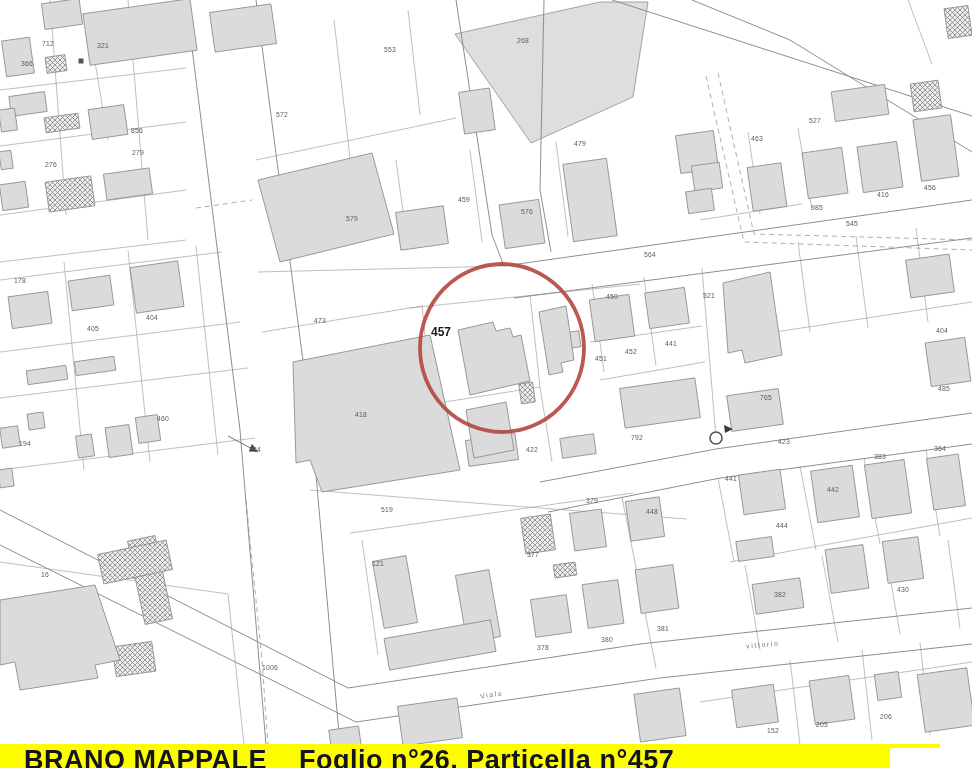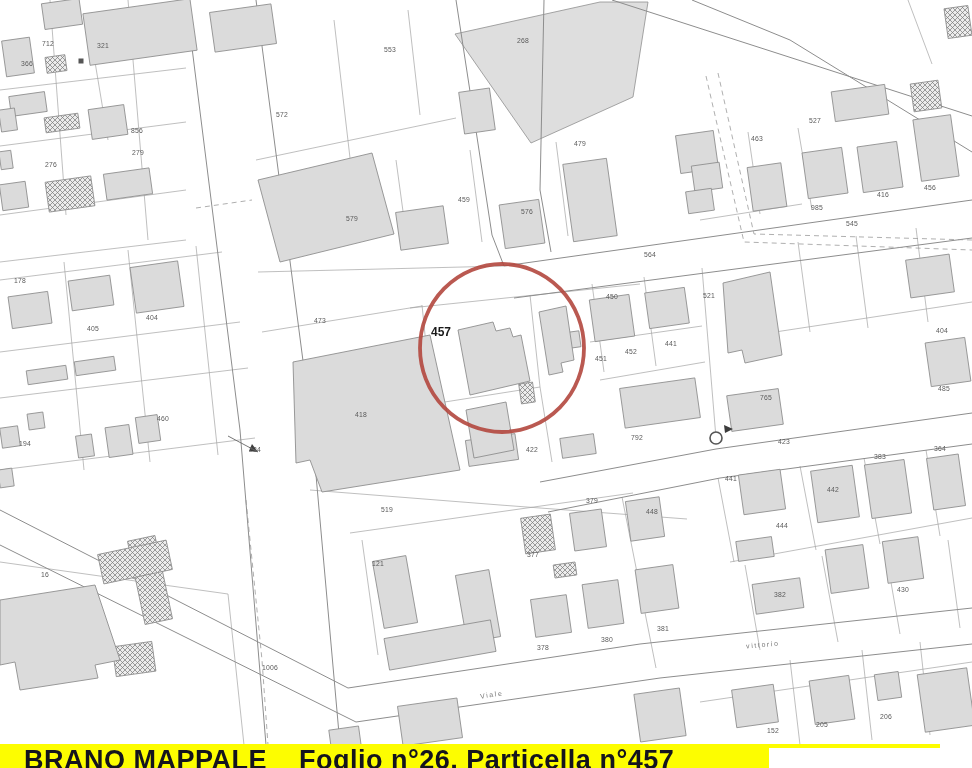--- a/index.html
+++ b/index.html
@@ -260,15 +260,15 @@
         <text x="822" y="727" font-size="6.8" fill="#5a5a5a" text-anchor="middle" font-family="&quot;Liberation Sans&quot;,sans-serif" letter-spacing="0.2">205</text>
         <text x="886" y="719" font-size="6.8" fill="#5a5a5a" text-anchor="middle" font-family="&quot;Liberation Sans&quot;,sans-serif" letter-spacing="0.2">206</text>
         <text x="763" y="647" font-size="7" fill="#7a7a7a" text-anchor="middle" font-family="&quot;Liberation Sans&quot;,sans-serif" letter-spacing="1.6" transform="rotate(-5 763 647)">vittorio</text>
         <text x="492" y="697" font-size="7" fill="#7a7a7a" text-anchor="middle" font-family="&quot;Liberation Sans&quot;,sans-serif" letter-spacing="1.6" transform="rotate(-8 492 697)">Viale</text>
       </g>
       <text x="441" y="336" font-size="12" font-weight="bold" fill="#1a1a1a" text-anchor="middle" font-family="&quot;Liberation Sans&quot;,sans-serif">457</text>
     </svg>
   </div>
 
 <div id="banner-strip" style="background: rgb(253, 253, 0); width: 940px;"></div>
-<div id="banner" style="background: rgb(253, 253, 0); width: 769px;">
+<div id="banner" style="background: rgb(253, 253, 0); width: 890px;">
   <span style="color: rgb(20, 20, 30);">BRANO MAPPALE    Foglio n°26, Particella n°457</span>
 </div>
 
 </body></html>

